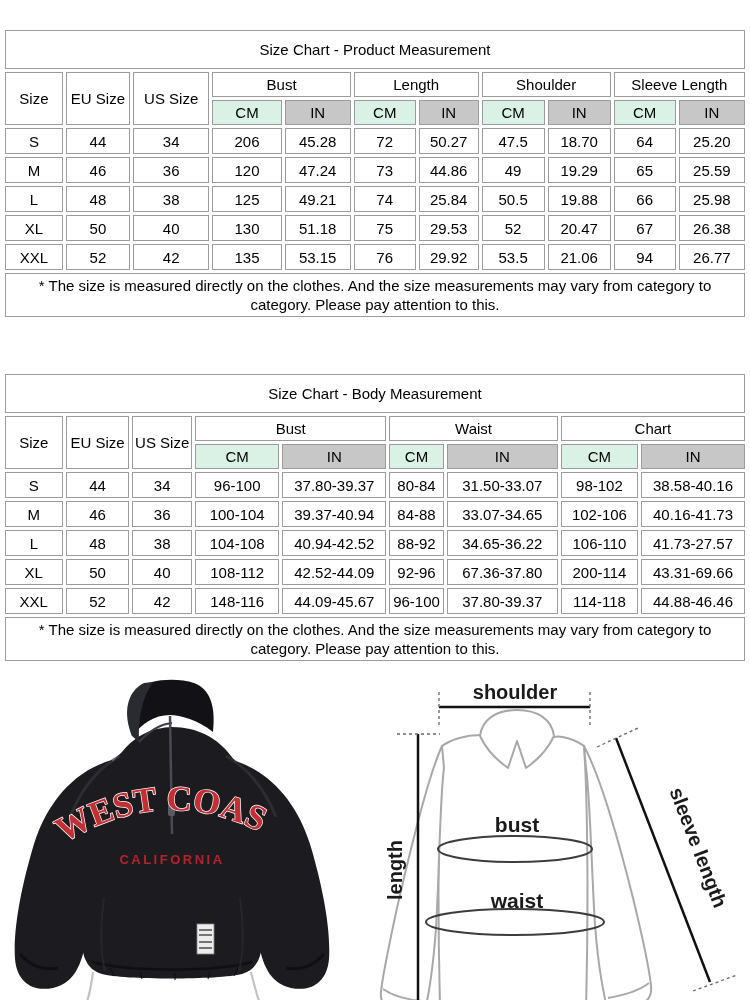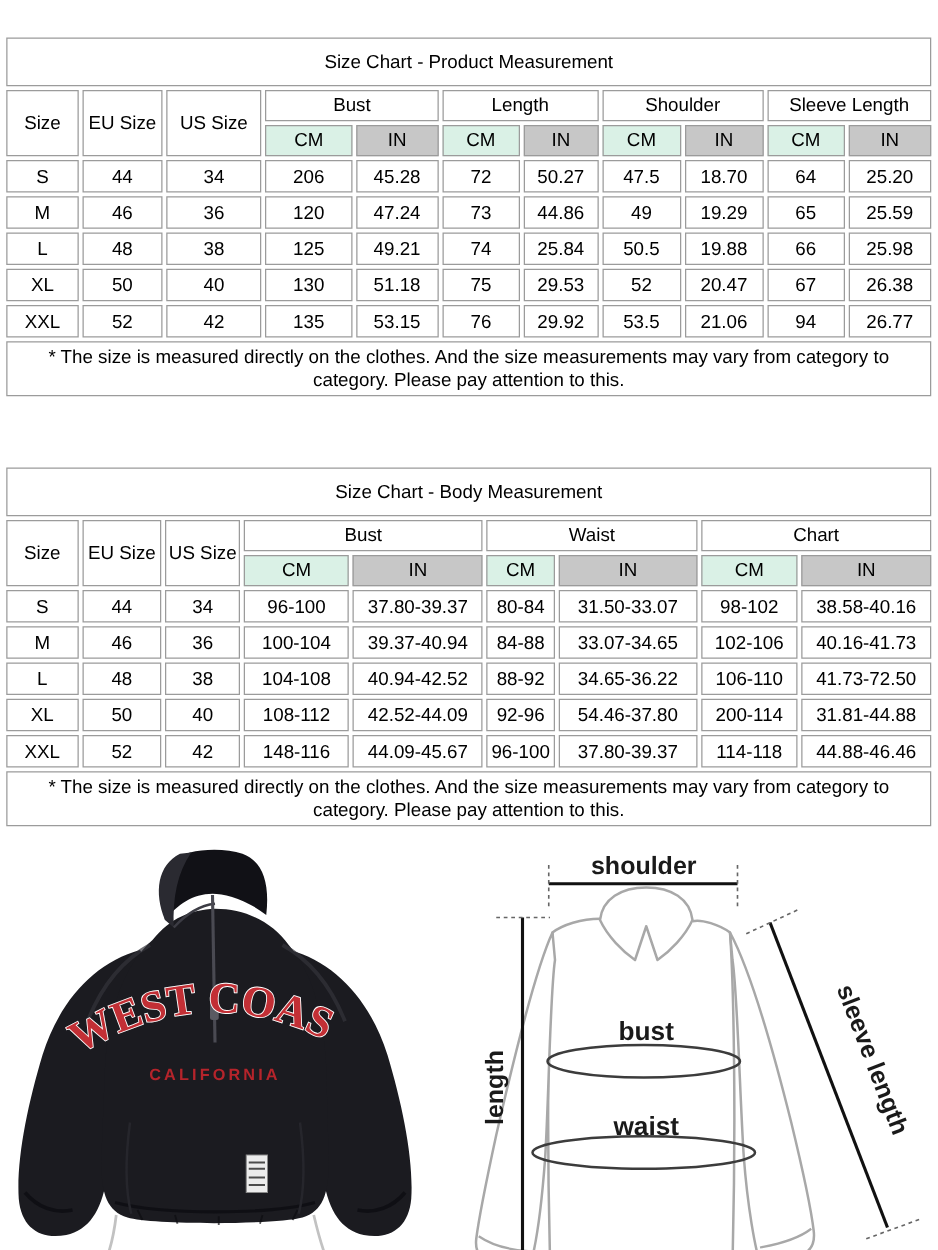--- a/index.html
+++ b/index.html
@@ -216,32 +216,32 @@
         </tr>
         <tr>
           <td>L</td>
           <td>48</td>
           <td>38</td>
           <td>104-108</td>
           <td>40.94-42.52</td>
           <td>88-92</td>
           <td>34.65-36.22</td>
           <td>106-110</td>
-          <td>41.73-72.50</td>
+          <td>41.73-27.57</td>
         </tr>
         <tr>
           <td>XL</td>
           <td>50</td>
           <td>40</td>
           <td>108-112</td>
           <td>42.52-44.09</td>
           <td>92-96</td>
-          <td>54.46-37.80</td>
+          <td>67.36-37.80</td>
           <td>200-114</td>
-          <td>31.81-44.88</td>
+          <td>43.31-69.66</td>
         </tr>
         <tr>
           <td>XXL</td>
           <td>52</td>
           <td>42</td>
           <td>148-116</td>
           <td>44.09-45.67</td>
           <td>96-100</td>
           <td>37.80-39.37</td>
           <td>114-118</td>

